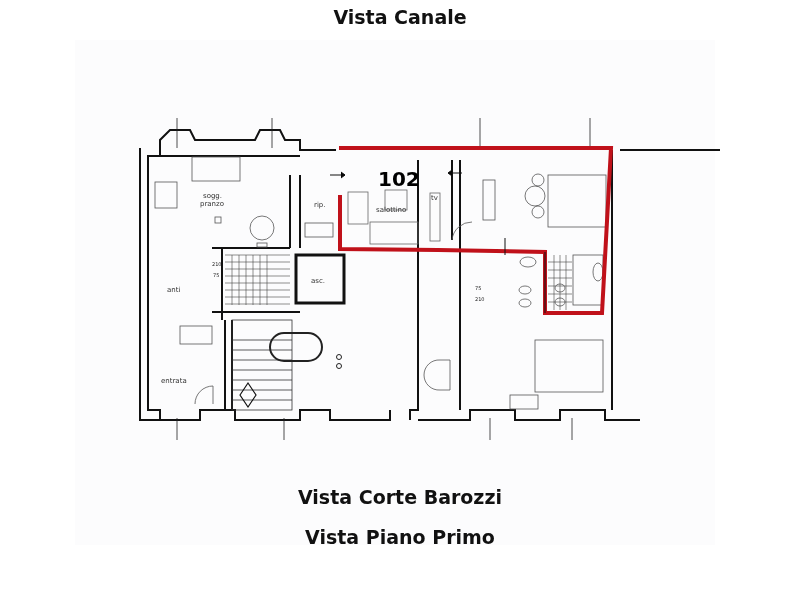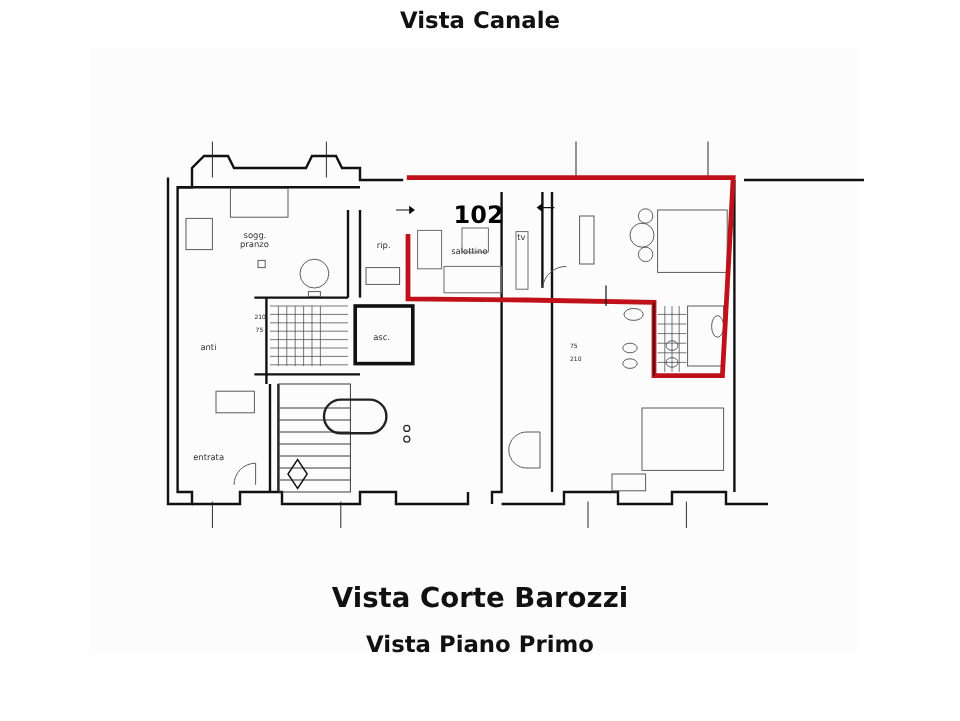--- a/index.html
+++ b/index.html
@@ -1,19 +1,19 @@
 <!DOCTYPE html>
 <html><head>
 <meta charset="utf-8">
 <style>
   html, body { margin:0; padding:0; background:#ffffff; }
   body { width:800px; height:601px; position:relative; overflow:hidden; font-family:"DejaVu Sans", sans-serif; }
   .title { position:absolute; left:0; width:800px; text-align:center; font-family:"DejaVu Sans", sans-serif; font-weight:bold; color:#111; }
   #top-title { top:6px; font-size:19px; }
-  #bottom-title-1 { top:486px; font-size:23px; }
+  #bottom-title-1 { top:486px; font-size:19px; }
   #bottom-title-2 { top:526px; font-size:19px; }
   .sheet { position:absolute; left:75px; top:40px; width:640px; height:505px; background:#fcfcfd; }
   svg#plan { position:absolute; left:0; top:0; }
   .lbl { font-family:"DejaVu Sans", sans-serif; font-size:7px; fill:#333; }
   .dim { font-family:"DejaVu Sans", sans-serif; font-size:5px; fill:#222; }
   .unit { font-family:"DejaVu Sans", sans-serif; font-weight:bold; font-size:20px; fill:#000; }
 </style>
 </head>
 <body>
 

